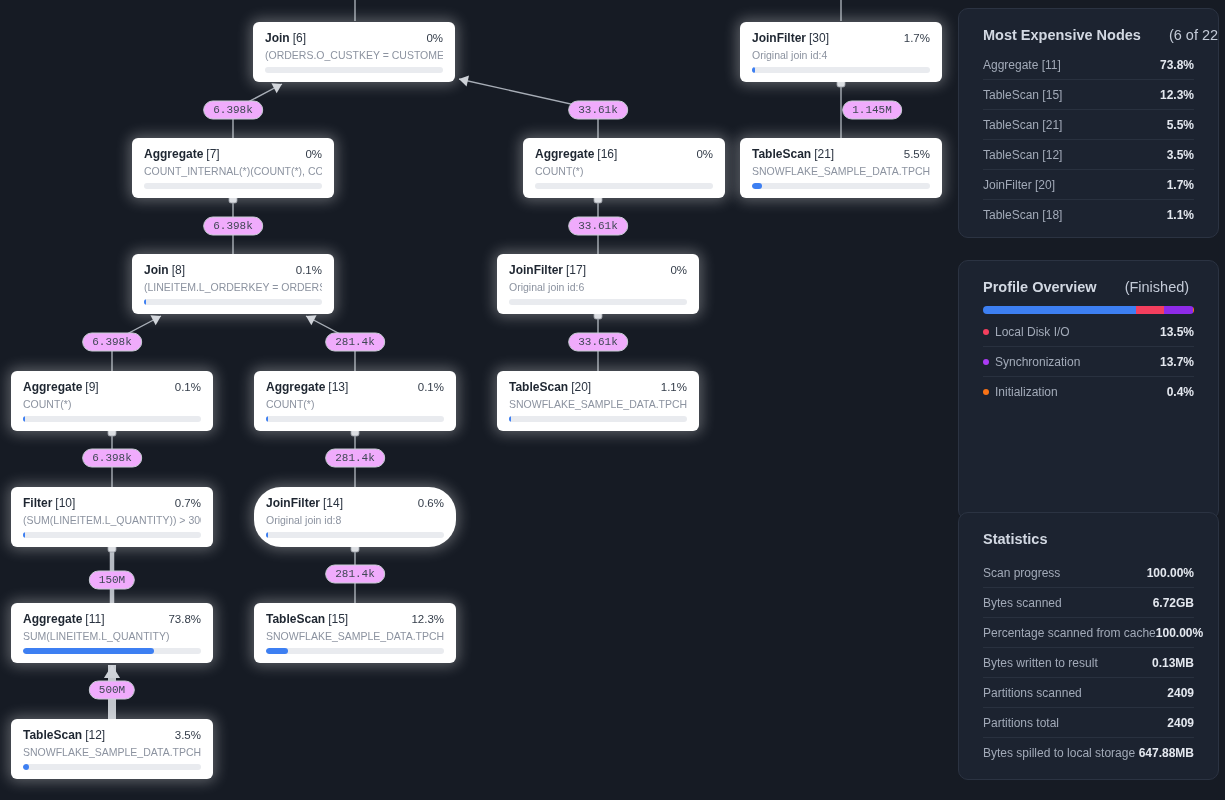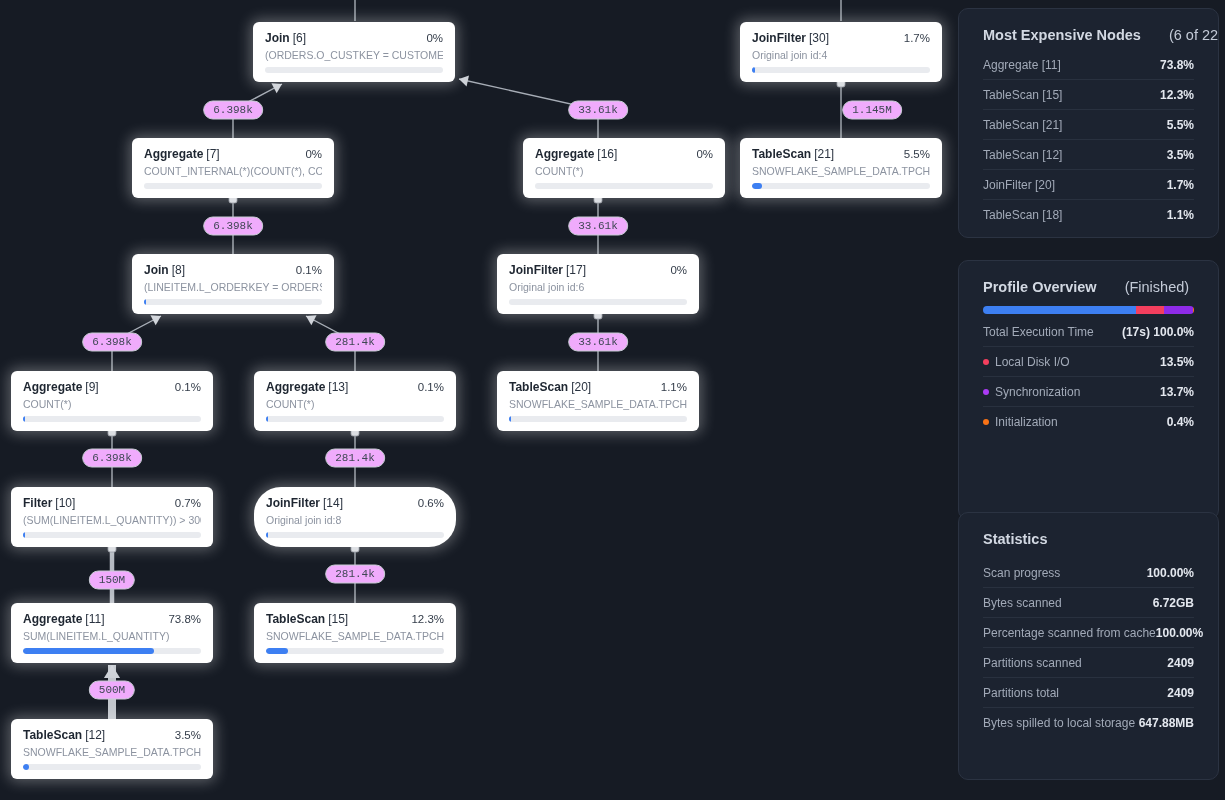--- a/index.html
+++ b/index.html
@@ -270,26 +270,20 @@
   <div class="ptitle"><span>Profile Overview</span><span class="rest">(Finished)</span></div>
   <div class="stackbar" id="profile-bar">
       <div style="width: 72.5%; background: rgb(61, 127, 242);"></div>
       <div style="width: 13.5%; background: rgb(244, 63, 94);"></div>
       <div style="width: 13.7%; background: rgb(142, 43, 232);"></div>
       <div style="width: 0.4%; background: rgb(249, 115, 22);"></div>
     </div>
   <div id="profile-rows">
       <div class="prow">
         <div class="plabel">
-          <span>Total Execution Time</span>
-        </div>
-        <span class="pvalue">(17s) 100.0%</span>
-      </div>
-      <div class="prow">
-        <div class="plabel">
           <span class="dot" style="background: rgb(244, 63, 94);"></span>
           <span>Local Disk I/O</span>
         </div>
         <span class="pvalue">13.5%</span>
       </div>
       <div class="prow">
         <div class="plabel">
           <span class="dot" style="background: rgb(171, 59, 245);"></span>
           <span>Synchronization</span>
         </div>
@@ -314,20 +308,24 @@
       </div>
       <div class="prow">
         <span class="plabel">Bytes scanned</span>
         <span class="pvalue">6.72GB</span>
       </div>
       <div class="prow">
         <span class="plabel">Percentage scanned from cache</span>
         <span class="pvalue">100.00%</span>
       </div>
       <div class="prow">
+        <span class="plabel">Bytes written to result</span>
+        <span class="pvalue">0.13MB</span>
+      </div>
+      <div class="prow">
         <span class="plabel">Partitions scanned</span>
         <span class="pvalue">2409</span>
       </div>
       <div class="prow">
         <span class="plabel">Partitions total</span>
         <span class="pvalue">2409</span>
       </div>
       <div class="prow last">
         <span class="plabel">Bytes spilled to local storage</span>
         <span class="pvalue">647.88MB</span>

